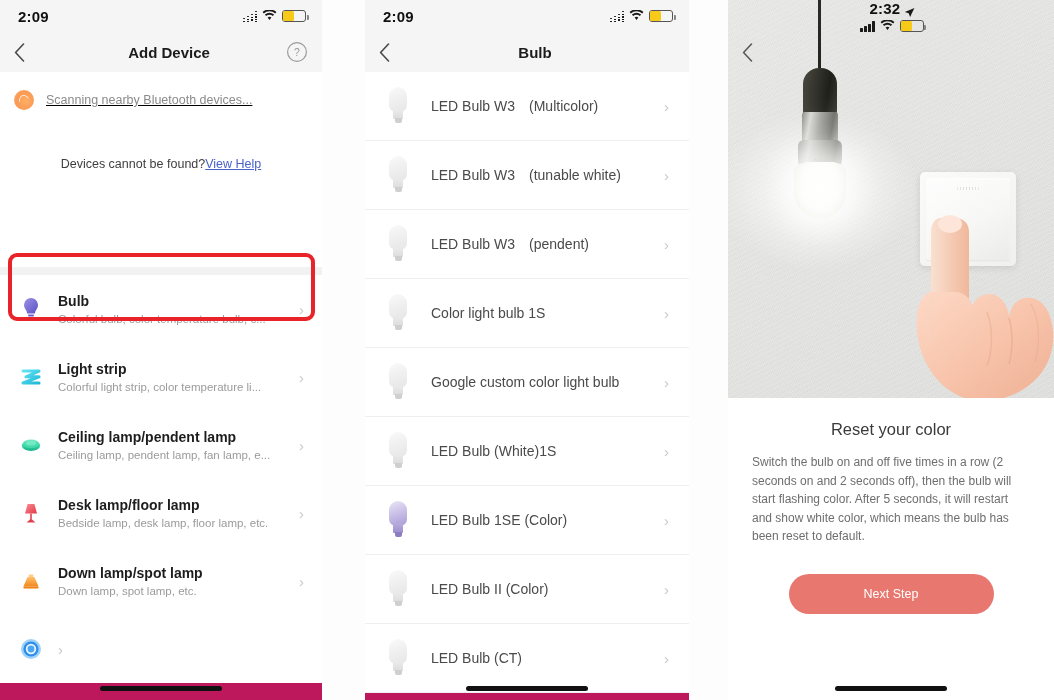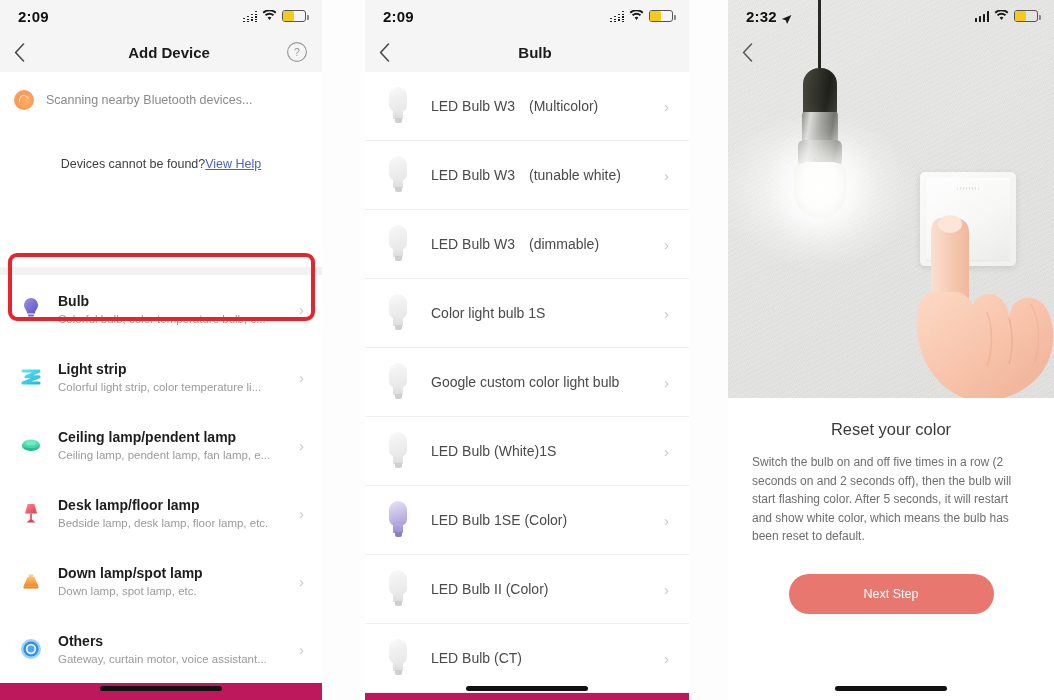--- a/index.html
+++ b/index.html
@@ -19,21 +19,21 @@
   #panel3{ left:728px; width:326px; }
   .panel-gap{ position:absolute; top:0; height:700px; background:#fdfdfd; }
   #gap1{ left:322px; width:43px; }
   #gap2{ left:689px; width:39px; }
 
   
   .statusbar{
     height:32px; display:flex; align-items:center; justify-content:space-between;
     padding:0 16px 0 18px; background:#f5f5f5;
   }
-  .statusbar.onimg{ background:transparent; }
+  .statusbar.onimg{ background:transparent;flex-direction:column; }
   .clock{ font-size:15px; font-weight:bold; color:#111; letter-spacing:.2px; display:flex; align-items:center; gap:4px;}
   .loc-arrow{ display:inline-block; width:10px; height:10px; }
   .sb-right{ display:flex; align-items:center; gap:5px; }
   .sig{ display:flex; align-items:flex-end; gap:1.5px; height:11px; }
   .sig i{ display:block; width:2.5px; background:#1a1a1a; border-radius:.5px; }
   .sig.dotted i{ background:repeating-linear-gradient(to bottom,#1a1a1a 0 1.4px,transparent 1.4px 2.6px); }
   .sig i:nth-child(1){ height:4px; }
   .sig i:nth-child(2){ height:6px; }
   .sig i:nth-child(3){ height:8px; }
   .sig i:nth-child(4){ height:11px; }
@@ -48,21 +48,21 @@
   }
   .navbar.light{ background:transparent; }
   .nav-back{ width:26px; height:30px; display:flex; align-items:center; justify-content:flex-start; cursor:pointer; }
   .nav-title{
     position:absolute; left:16px; right:0; text-align:center;
     font-size:15px; font-weight:bold; color:#1b1b1b; pointer-events:none;
   }
   .nav-help{ margin-left:auto; width:22px; height:22px; cursor:pointer; }
 
   
-  .scan-block{ background:#fff; padding:18px 0 0 0; height:195px; position:relative; }
+  .scan-block{ background:#fff; padding:18px 0 0 0; height:195px; position:relative;text-decoration:underline; }
   .scan-row{ display:flex; align-items:center; gap:12px; padding:0 14px; }
   .scan-icon{
     width:20px; height:20px; border-radius:50%;
     background:radial-gradient(circle at 60% 55%, #ffb066 0%, #fba05a 38%, #f99a55 60%, #fcb578 100%);
     position:relative; flex:none;
   }
   .scan-icon::before{
     content:""; position:absolute; inset:5px; border-radius:50%;
     border:1.6px solid rgba(255,255,255,.85); border-right-color:transparent; border-bottom-color:transparent;
     transform:rotate(25deg);
@@ -362,24 +362,20 @@
 
       <div class="dev-item">
         <span class="ic">
           <svg width="24" height="24" viewBox="0 0 24 24">
             <circle cx="12" cy="12" r="10" fill="#9fd2fb"></circle>
             <circle cx="12" cy="12" r="7.6" fill="#2f8fe8"></circle>
             <circle cx="12" cy="12" r="5.2" fill="#eaf5fe"></circle>
             <circle cx="12" cy="12" r="3.4" fill="#4aa6f0"></circle>
           </svg>
         </span>
-        <div class="txt">
-          <div class="t1">Others</div>
-          <div class="t2">Gateway, curtain motor, voice assistant...</div>
-        </div>
         <span class="chev">›</span>
       </div>
 
     </div>
 
     <div class="home-ind"></div>
     <div class="redbox" id="redbox1"></div>
   </div>
 
   <div class="panel-gap" id="gap1"></div>
@@ -438,21 +434,21 @@
         <span class="bname">LED Bulb W3 (tunable white)</span>
         <span class="chev">›</span>
       </div>
 
       <div class="bulb-item">
         <span class="bulb-pic">
             <i class="bulb-glass"></i>
             <i class="bulb-neck"></i>
             <i class="bulb-base"></i>
           </span>
-        <span class="bname">LED Bulb W3 (dimmable)</span>
+        <span class="bname">LED Bulb W3 (pendent)</span>
         <span class="chev">›</span>
       </div>
 
       <div class="bulb-item">
         <span class="bulb-pic">
             <i class="bulb-glass"></i>
             <i class="bulb-neck"></i>
             <i class="bulb-base"></i>
           </span>
         <span class="bname">Color light bulb 1S</span>

